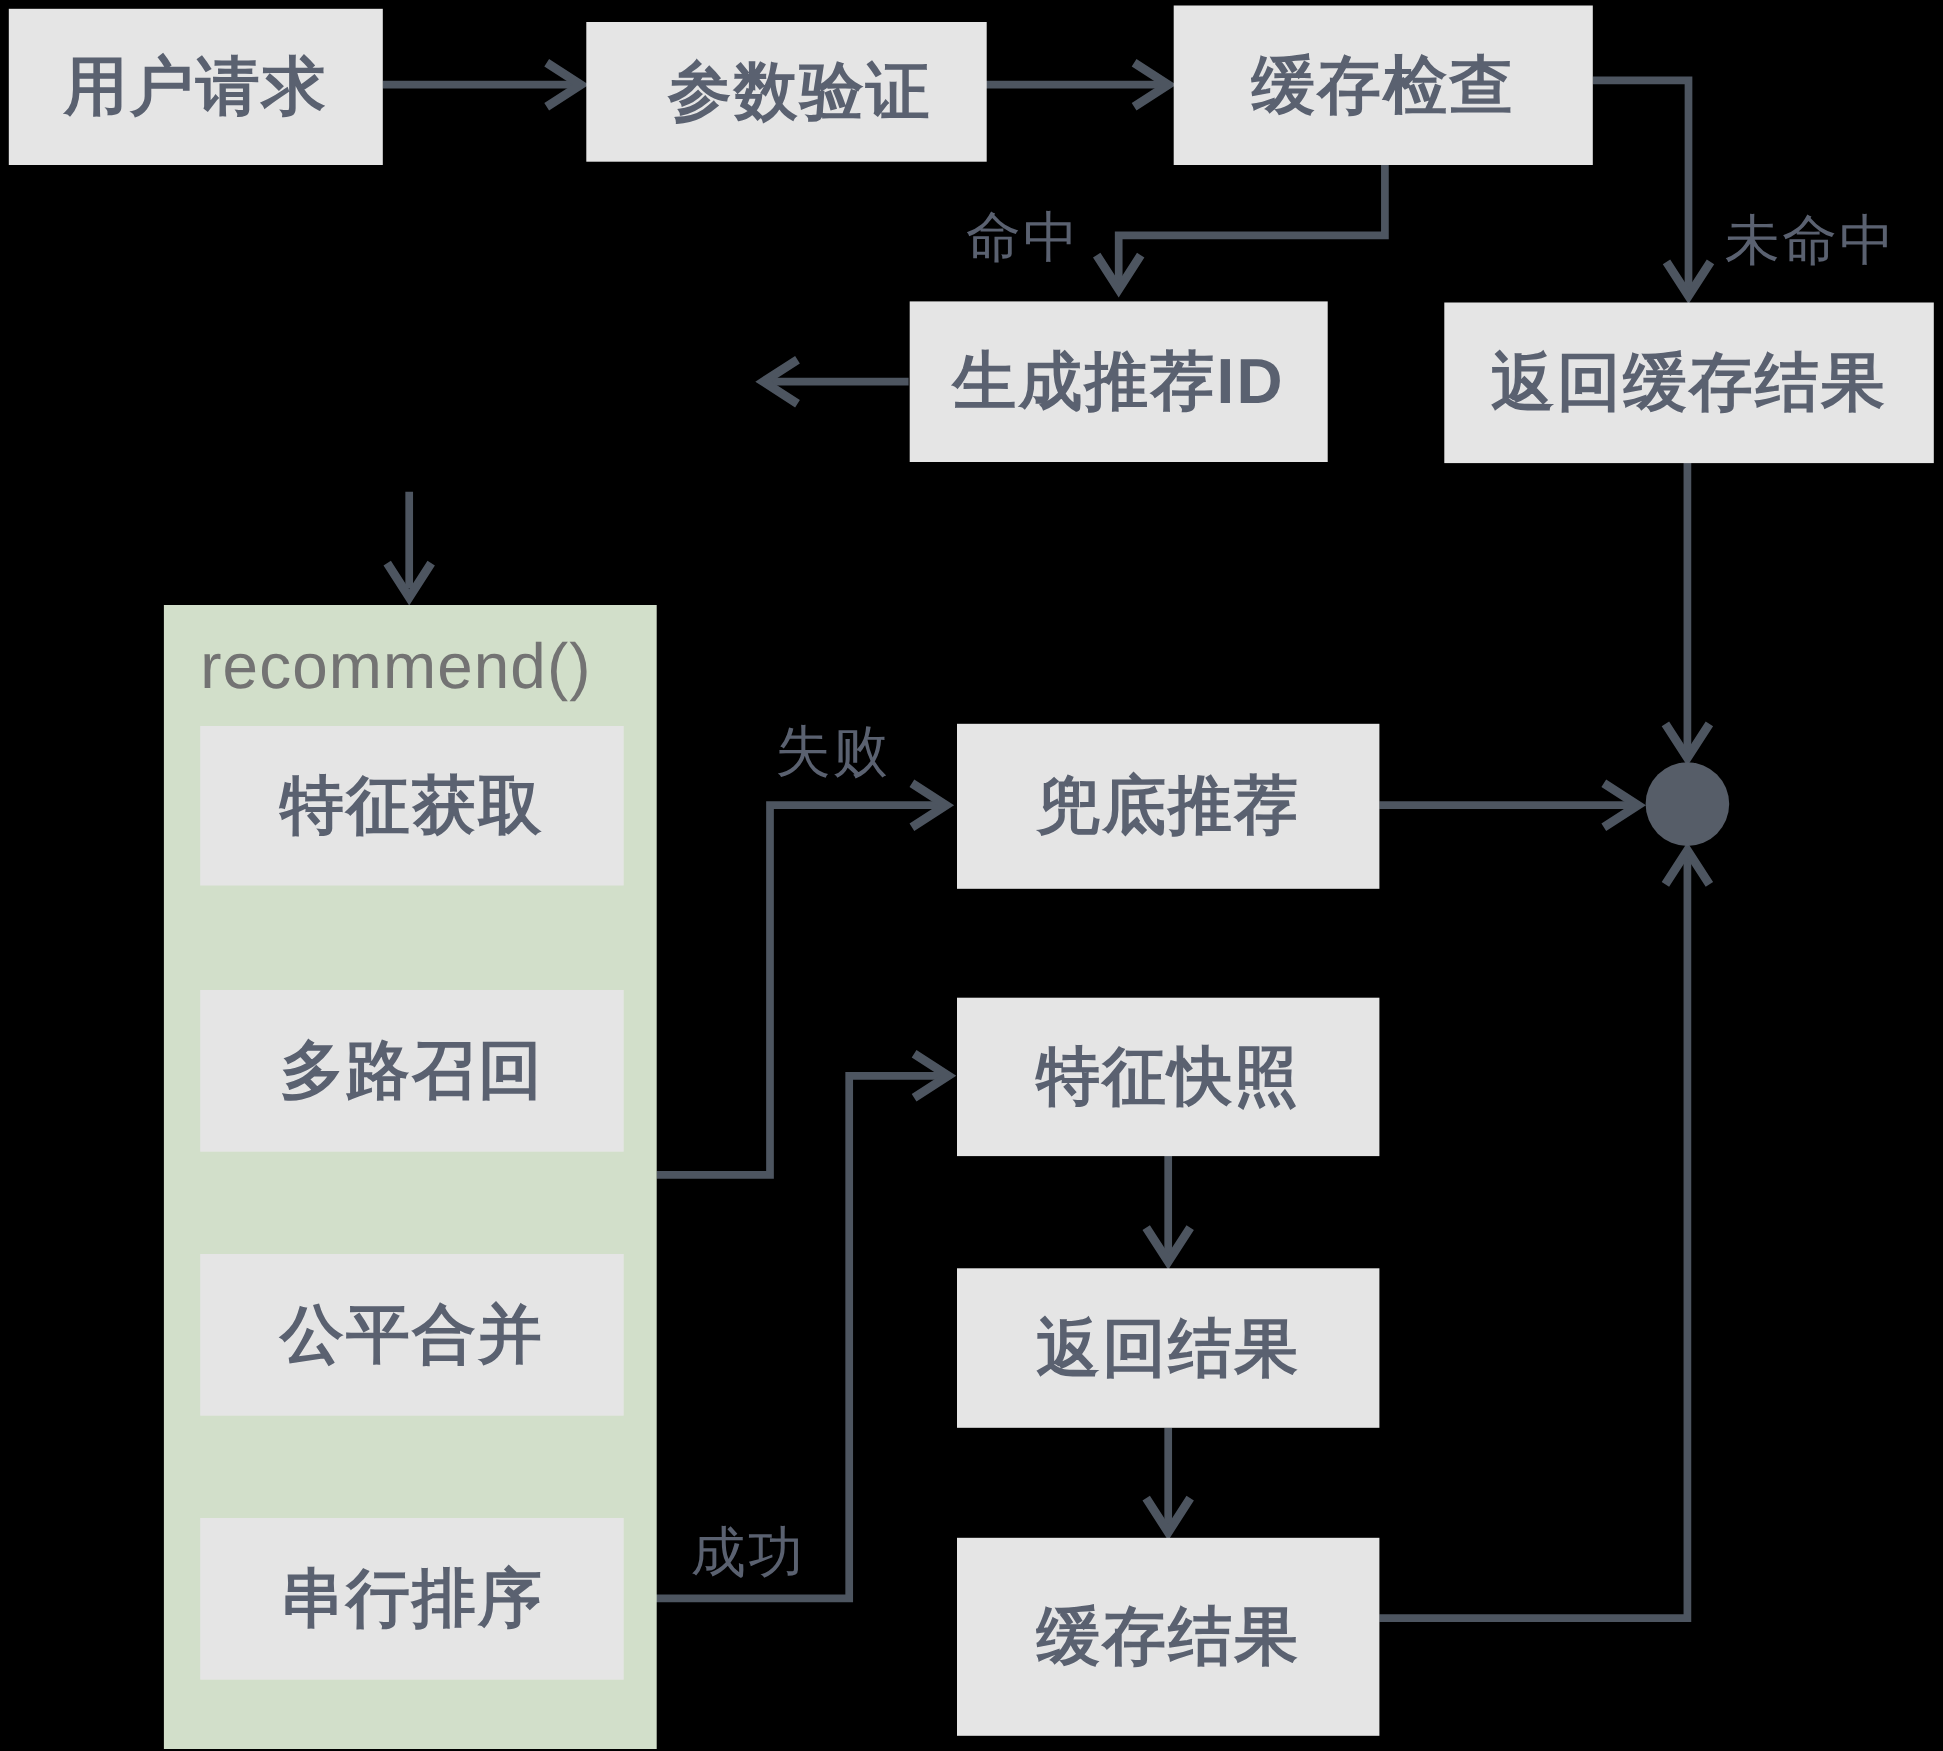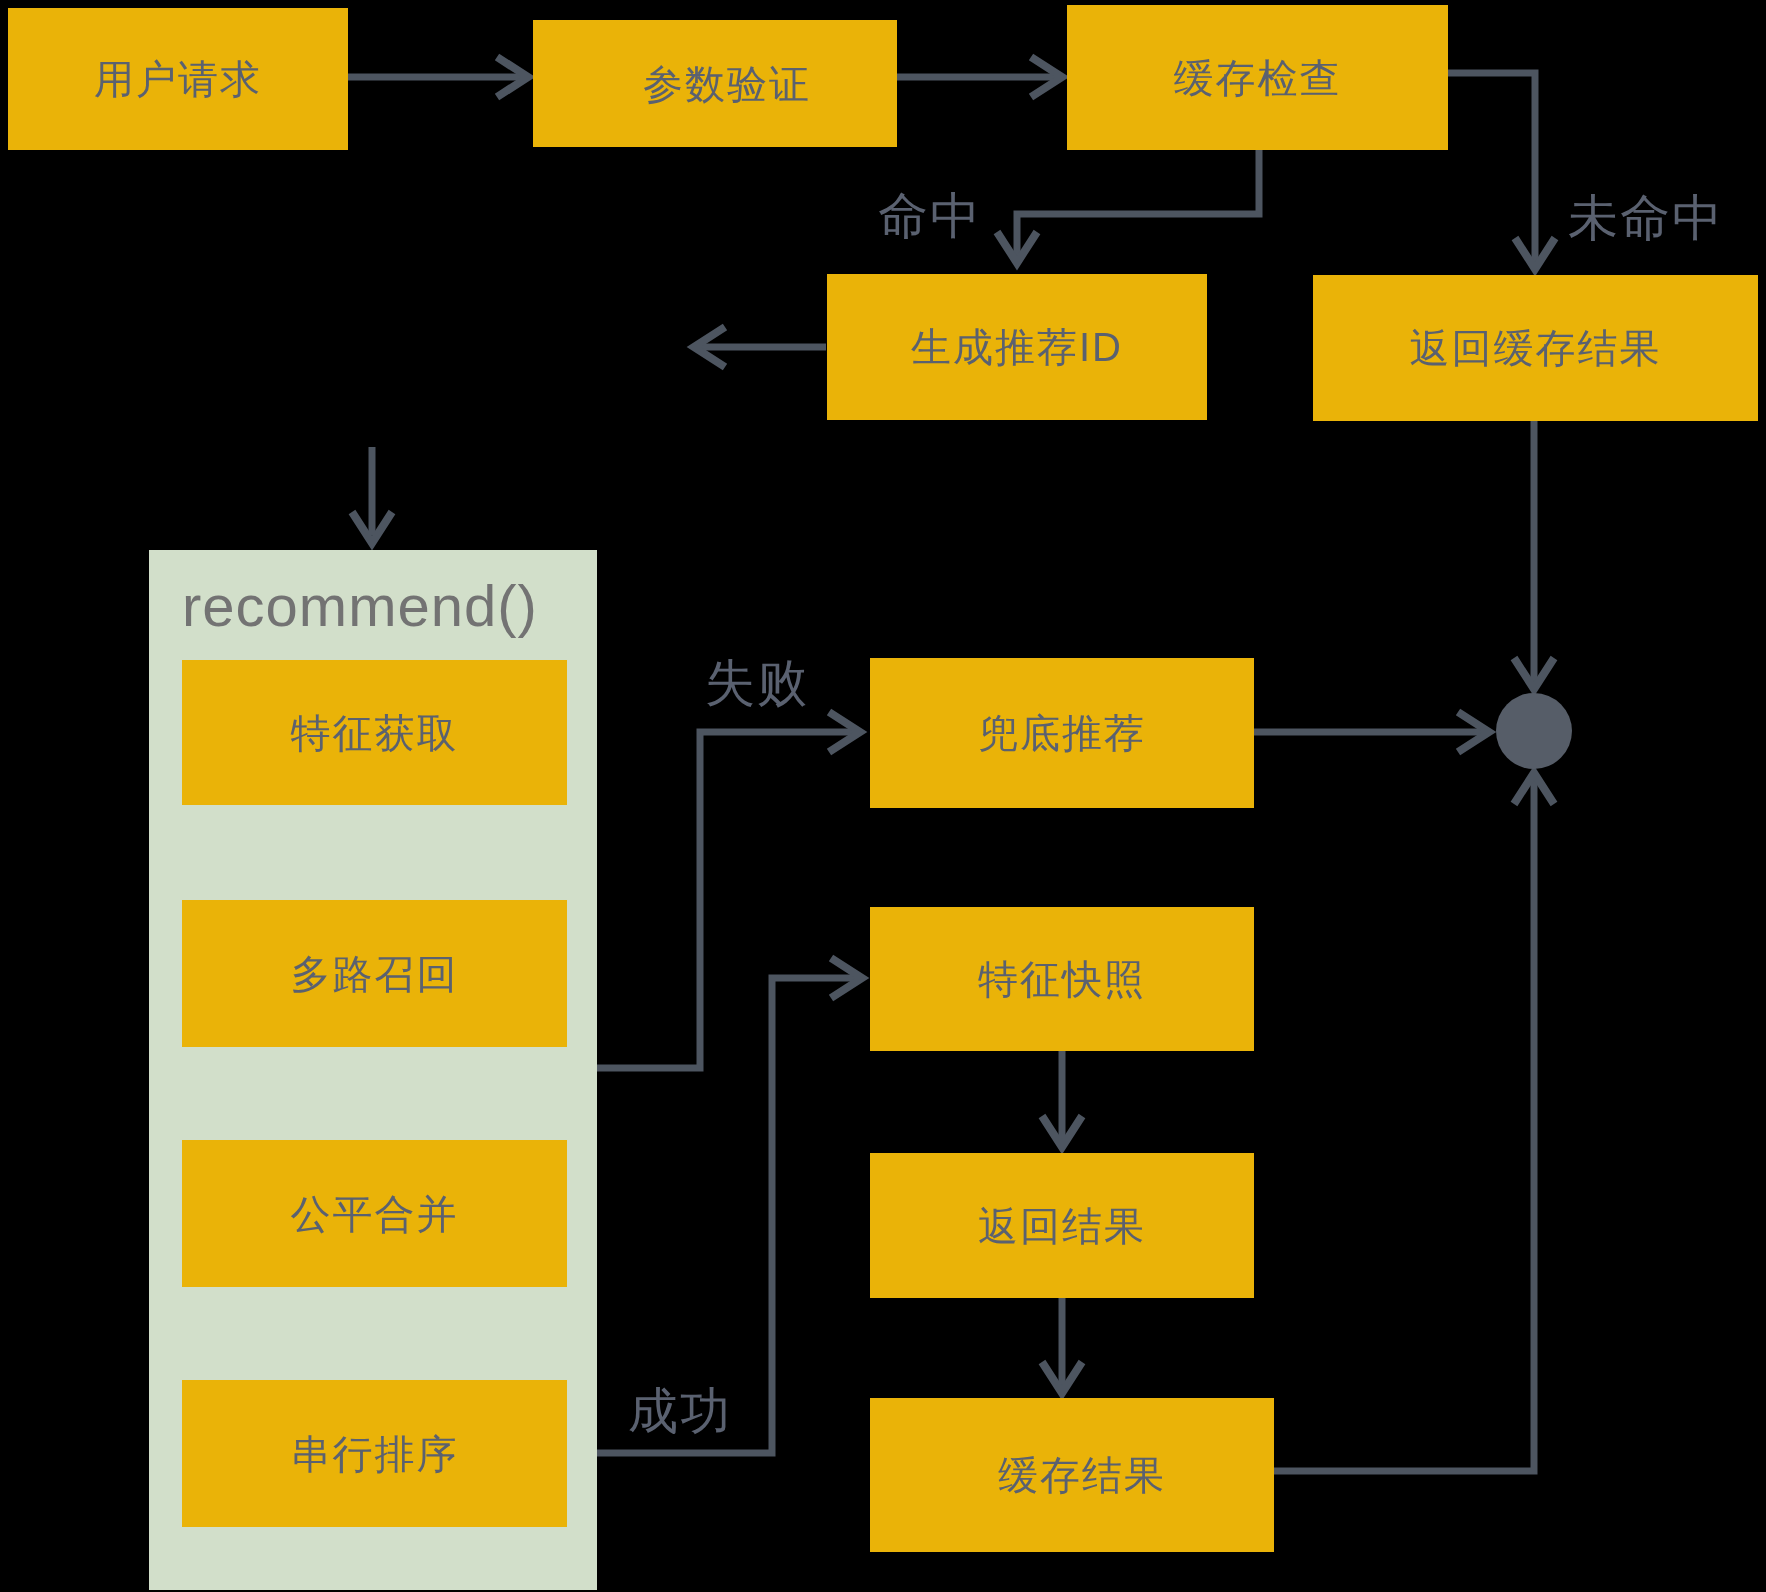--- a/index.html
+++ b/index.html
@@ -6,28 +6,29 @@
   .canvas{
     position:relative;
     width:1766px;height:1592px;
     background:#000;
     font-family:"Liberation Sans","DejaVu Sans",sans-serif;
     overflow:hidden;
   }
   .wires{position:absolute;left:0;top:0;width:1766px;height:1592px;}
   .node{
     position:absolute;
-    background:#eab308;
+    background:#e5e5e5;
     color:#5a6170;
     display:flex;align-items:center;justify-content:center;
-    font-size:40px;
+    font-size:58px;
     letter-spacing:2px;
     line-height:1.2;
     text-align:center;
     white-space:nowrap;
+    font-weight:bold;
   }
   .node.two-line{flex-direction:column;gap:18px;}
   .container-box{
     position:absolute;
     background:#d2dfca;
   }
   .container-label{
     position:absolute;
     color:#737373;
     font-size:58px;
@@ -145,20 +146,20 @@
   <div class="node" style="left:1313px;top:275px;width:445px;height:146px;">返回缓存结果</div>
 
   <div class="node" style="left:182px;top:660px;width:385px;height:145px;">特征获取</div>
   <div class="node" style="left:182px;top:900px;width:385px;height:147px;">多路召回</div>
   <div class="node" style="left:182px;top:1140px;width:385px;height:147px;">公平合并</div>
   <div class="node" style="left:182px;top:1380px;width:385px;height:147px;">串行排序</div>
 
   <div class="node" style="left:870px;top:658px;width:384px;height:150px;">兜底推荐</div>
   <div class="node" style="left:870px;top:907px;width:384px;height:144px;">特征快照</div>
   <div class="node" style="left:870px;top:1153px;width:384px;height:145px;">返回结果</div>
-  <div class="node" style="left:870px;top:1398px;width:384px;height:154px;padding-left:20px;">缓存结果</div>
+  <div class="node" style="left:870px;top:1398px;width:384px;height:180px;">缓存结果</div>
 
   <div class="edge-label" style="left:878px;top:183px;">命中</div>
   <div class="edge-label" style="left:1568px;top:185px;">未命中</div>
   <div class="edge-label" style="left:705px;top:650px;">失败</div>
   <div class="edge-label" style="left:628px;top:1378px;">成功</div>
 
 </div>
 
 </body></html>

